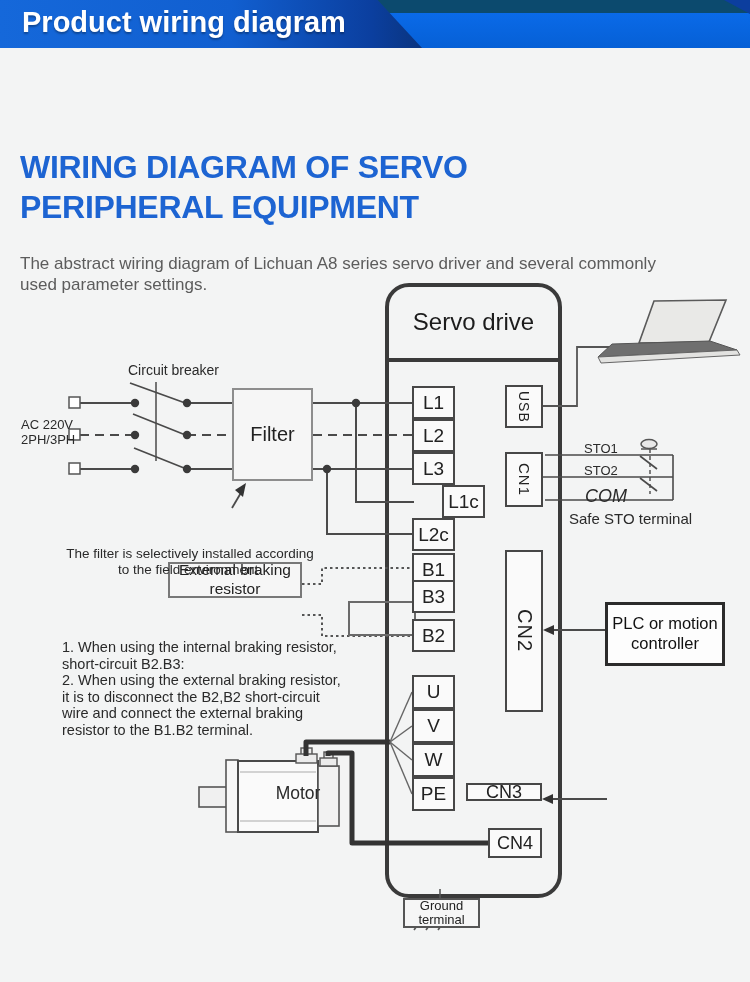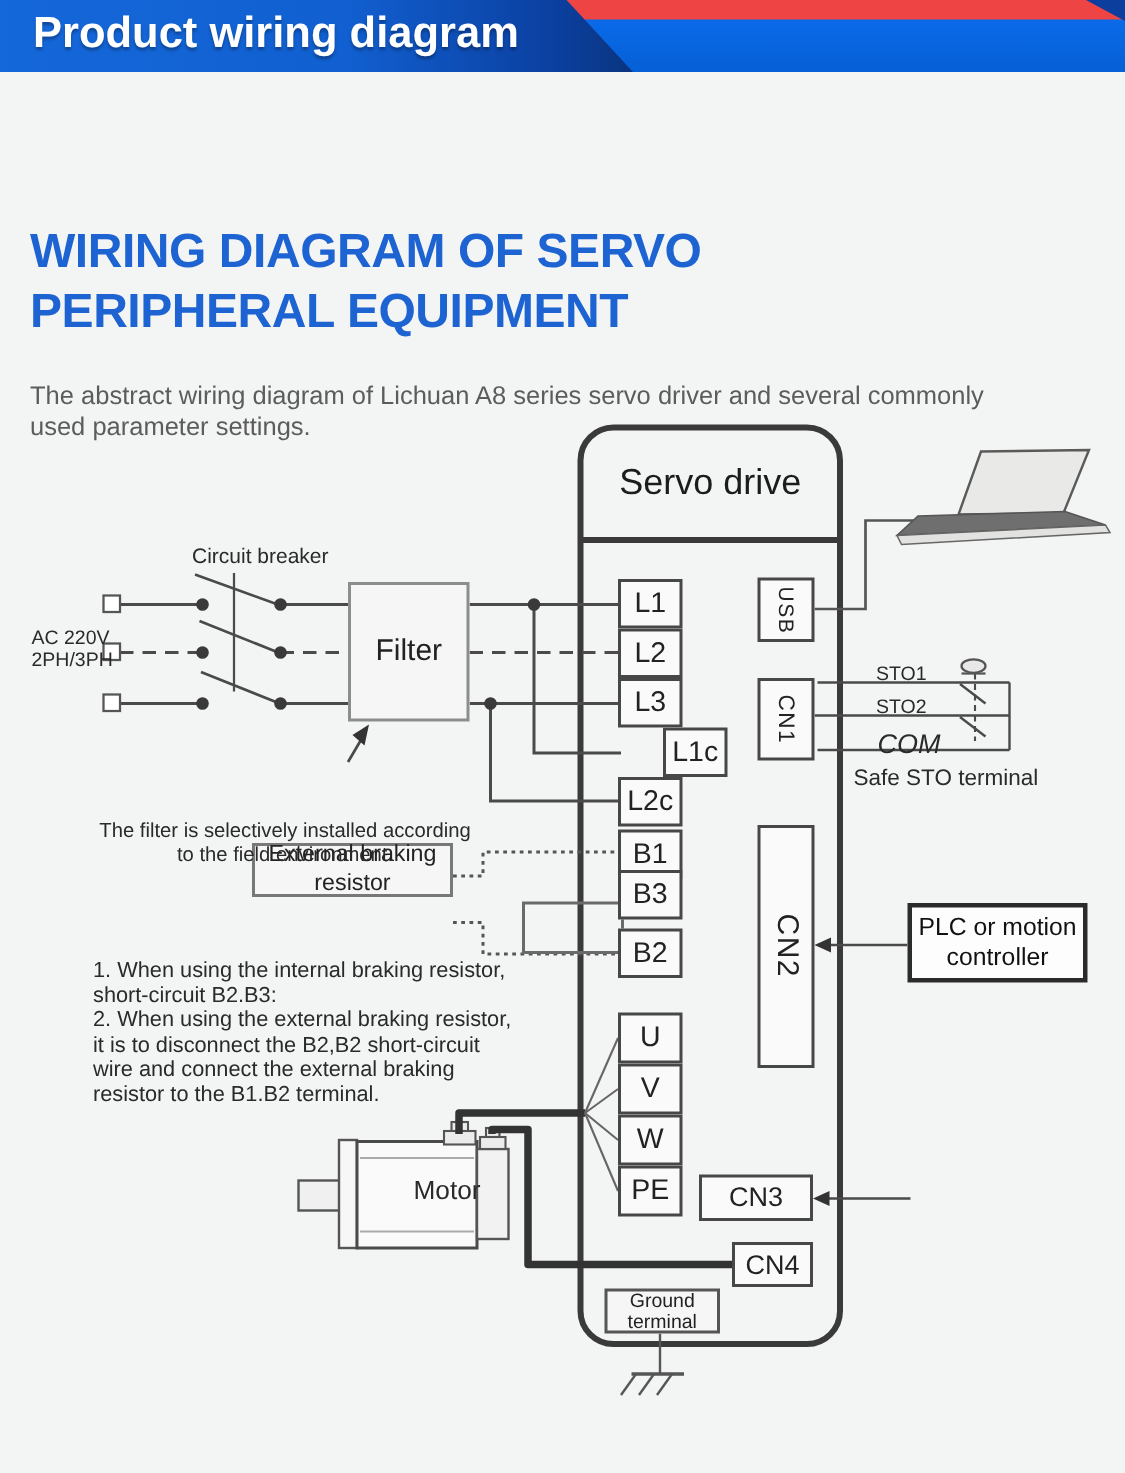--- a/index.html
+++ b/index.html
@@ -1,17 +1,17 @@
 <!DOCTYPE html>
 <html><head>
 <meta charset="utf-8">
 <style>
   html,body{margin:0;padding:0;}
   body{font-family:"Liberation Sans",sans-serif;background:#ffffff;}
-  .page{position:relative;width:750px;height:982px;overflow:hidden;background:#ef4444;}
+  .page{position:relative;width:750px;height:982px;overflow:hidden;background:#0c4a6e;}
   .content{position:absolute;left:0;top:48px;width:750px;height:934px;background:#f3f4f4;}
 
   
   .banner-bar{position:absolute;left:0;top:13px;width:750px;height:35px;
     background:linear-gradient(180deg,#0a6ae8,#0660d6);}
   .banner-main{position:absolute;left:0;top:0;width:422px;height:48px;
     background:linear-gradient(90deg,#1568da 0%,#115fd0 55%,#0b3f9f 88%,#0a347f 100%);
     clip-path:polygon(0 0,89.5% 0,100% 100%,0 100%);}
   .banner-title{position:absolute;left:22px;top:6px;font-size:29px;font-weight:bold;color:#ffffff;
     text-shadow:0 2px 2px rgba(0,0,0,.3);white-space:nowrap;}
@@ -202,29 +202,29 @@
 
       <div class="conn" style="left:505px;top:385px;width:38px;height:43px;font-size:14px;">
         <span class="vtext">USB</span>
         </div>
       <div class="conn" style="left:505px;top:452px;width:38px;height:55px;font-size:15px;">
         <span class="vtext">CN1</span>
         </div>
       <div class="conn" style="left:505px;top:550px;width:38px;height:162px;font-size:20px;">
         <span class="vtext">CN2</span>
         </div>
-      <div class="conn" style="left:466px;top:783px;width:76px;height:31px;font-size:18px;">CN3</div>
+      <div class="conn" style="left:466px;top:783px;width:76px;height:18px;font-size:18px;">CN3</div>
       <div class="conn" style="left:488px;top:828px;width:54px;height:30px;font-size:18px;">CN4</div>
 
       <div class="gray-box" style="left:232px;top:388px;width:81px;height:93px;font-size:20px;">Filter</div>
       <div class="gray-box" style="left:168px;top:562px;width:134px;height:36px;font-size:15.5px;line-height:1.2;border-color:#787878;">External braking
 resistor</div>
-      <div class="black-box" style="left:605px;top:602px;width:120px;height:53px;font-size:16.5px;">PLC or motion
+      <div class="black-box" style="left:605px;top:602px;width:120px;height:64px;font-size:16.5px;">PLC or motion
 controller</div>
-      <div class="gray-box" style="left:403px;top:859px;width:77px;height:30px;font-size:13px;line-height:1.1;border-color:#555;">Ground
+      <div class="gray-box" style="left:403px;top:898px;width:77px;height:30px;font-size:13px;line-height:1.1;border-color:#555;">Ground
 terminal</div>
       <div class="label z2" style="left:240px;top:783px;width:76px;text-align:center;font-size:17.5px;">Motor</div>
 
       <div class="label" style="left:128px;top:362px;font-size:14px;">Circuit breaker</div>
       <div class="label" style="left:21px;top:418px;font-size:13px;line-height:1.15;">AC 220V
 2PH/3PH</div>
       <div class="label" style="left:55px;top:506px;width:270px;text-align:center;font-size:13.5px;line-height:1.16;margin-top:40px;">The filter is selectively installed according
 to the field environment.</div>
       <div class="label" style="left:62px;top:639px;font-size:14.5px;line-height:16.5px;">1. When using the internal braking resistor,
 short-circuit B2.B3:

